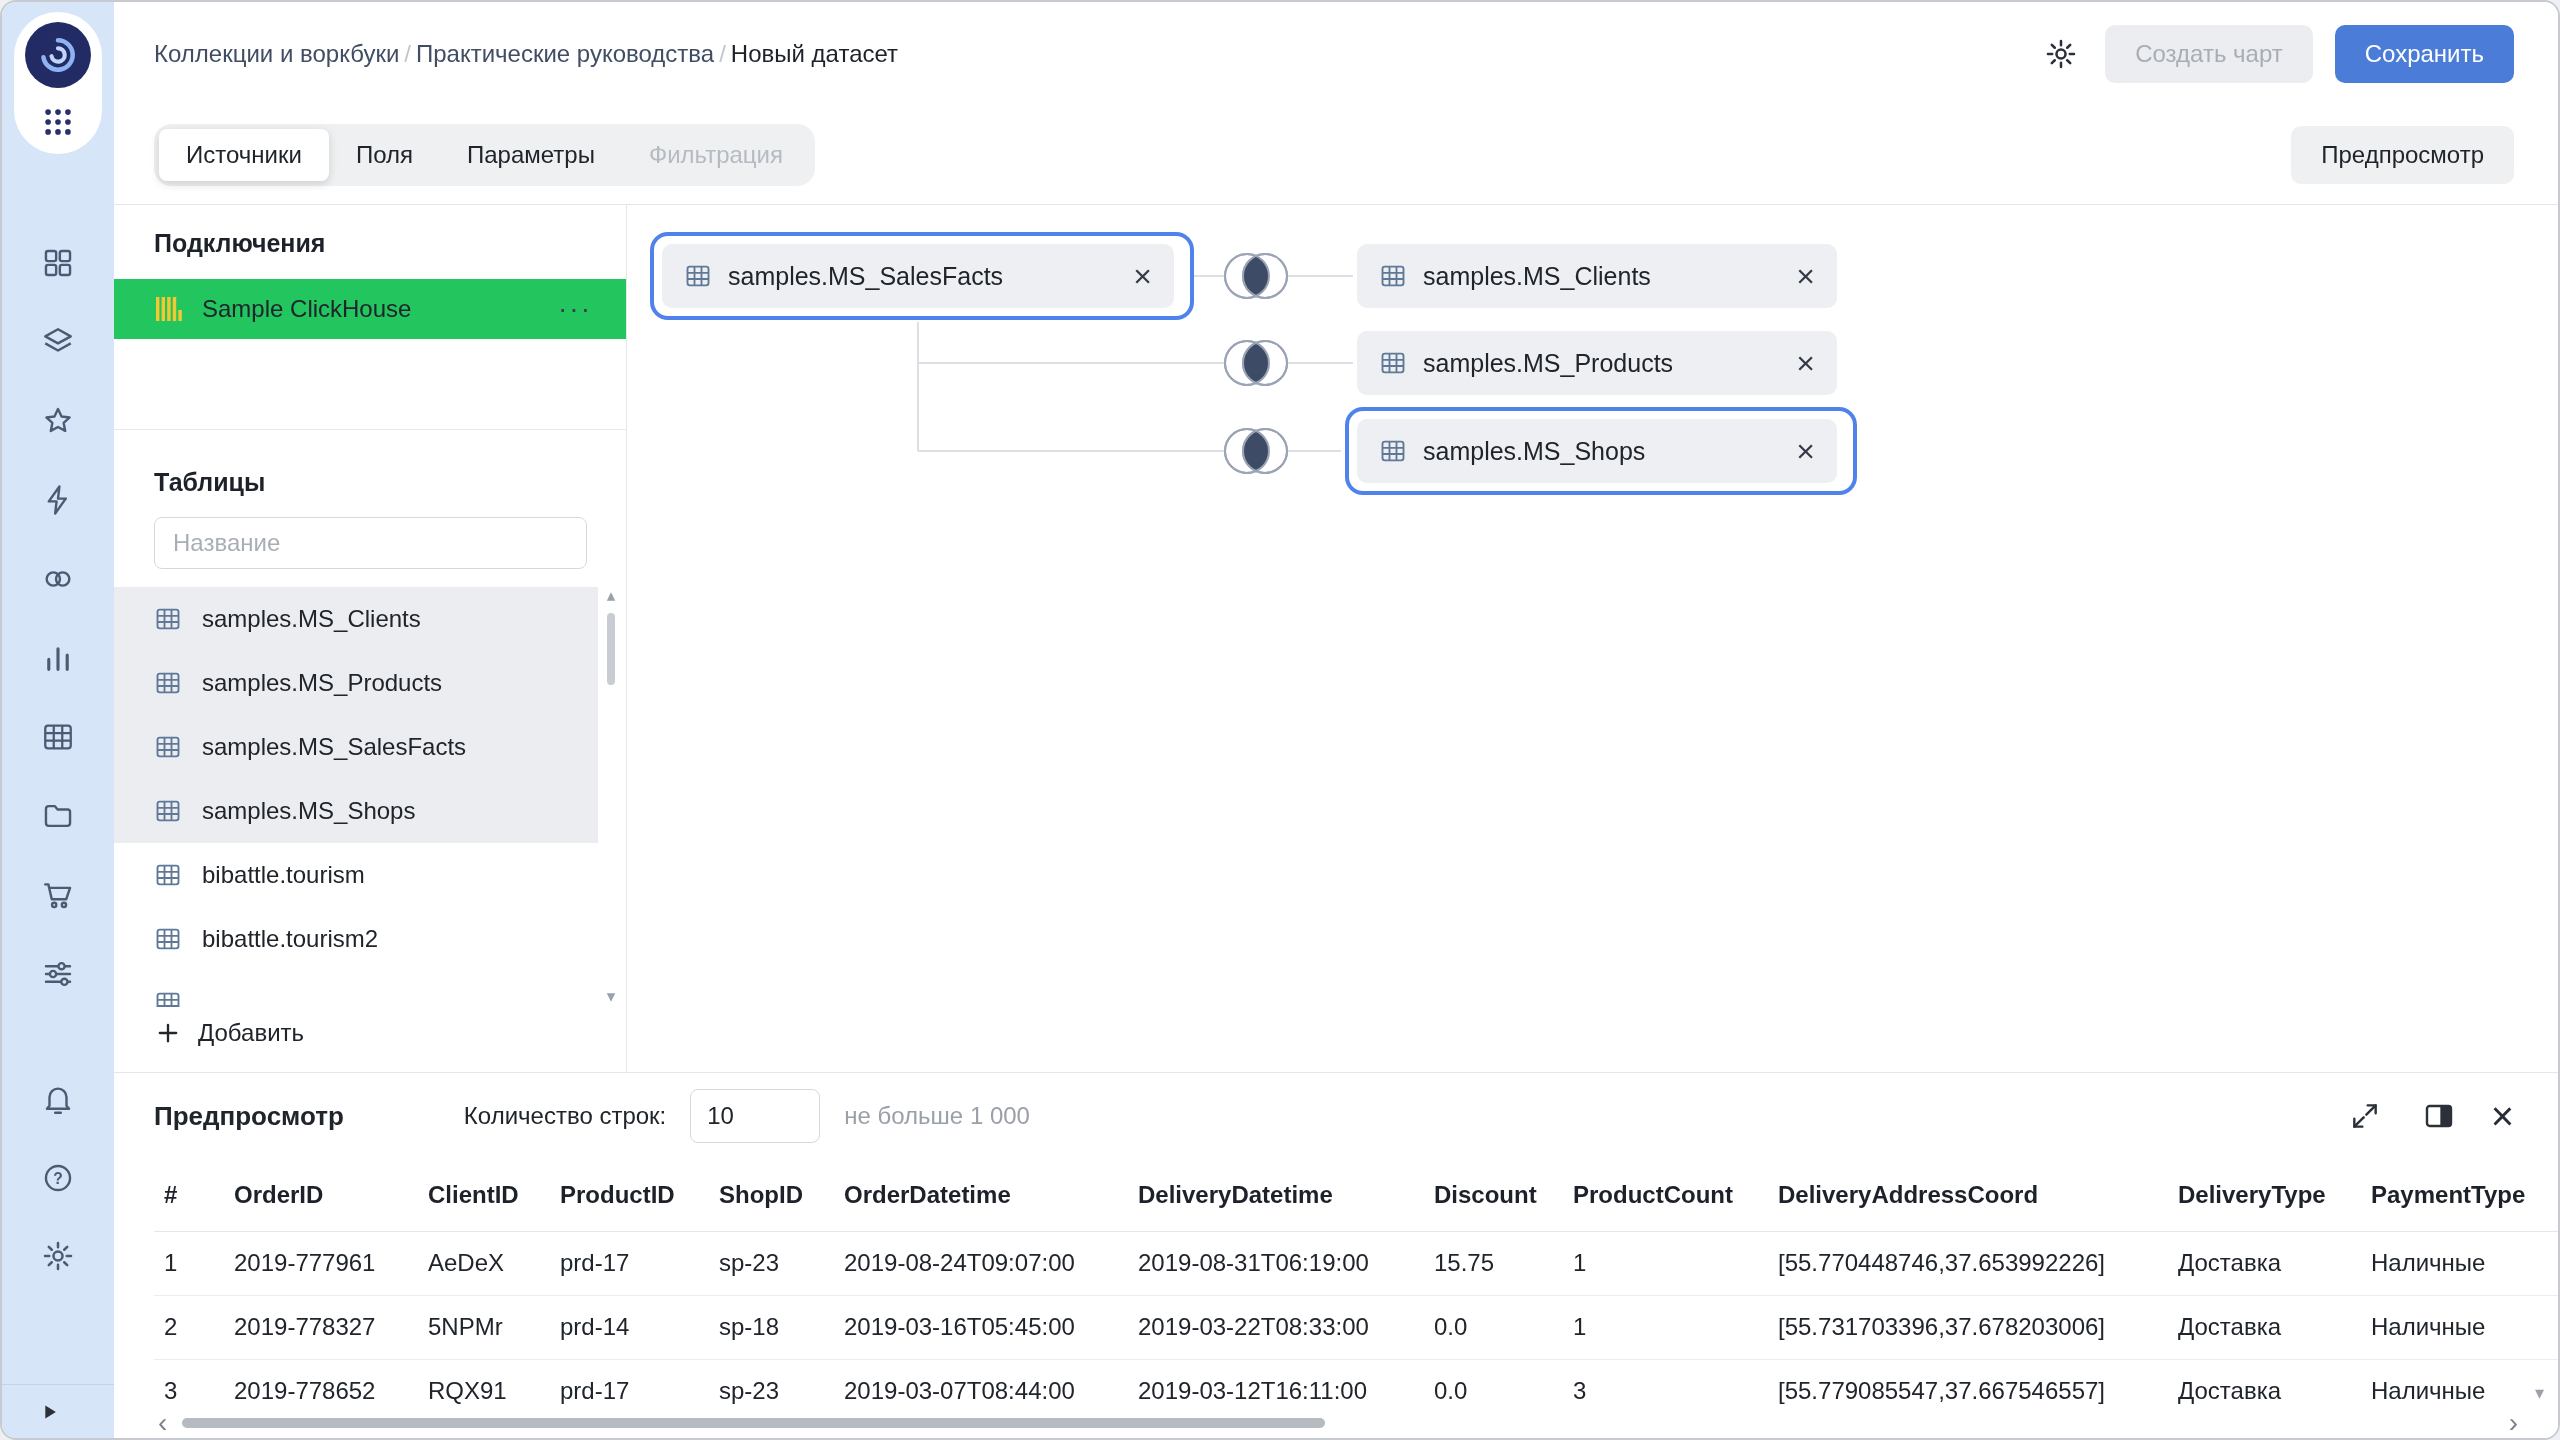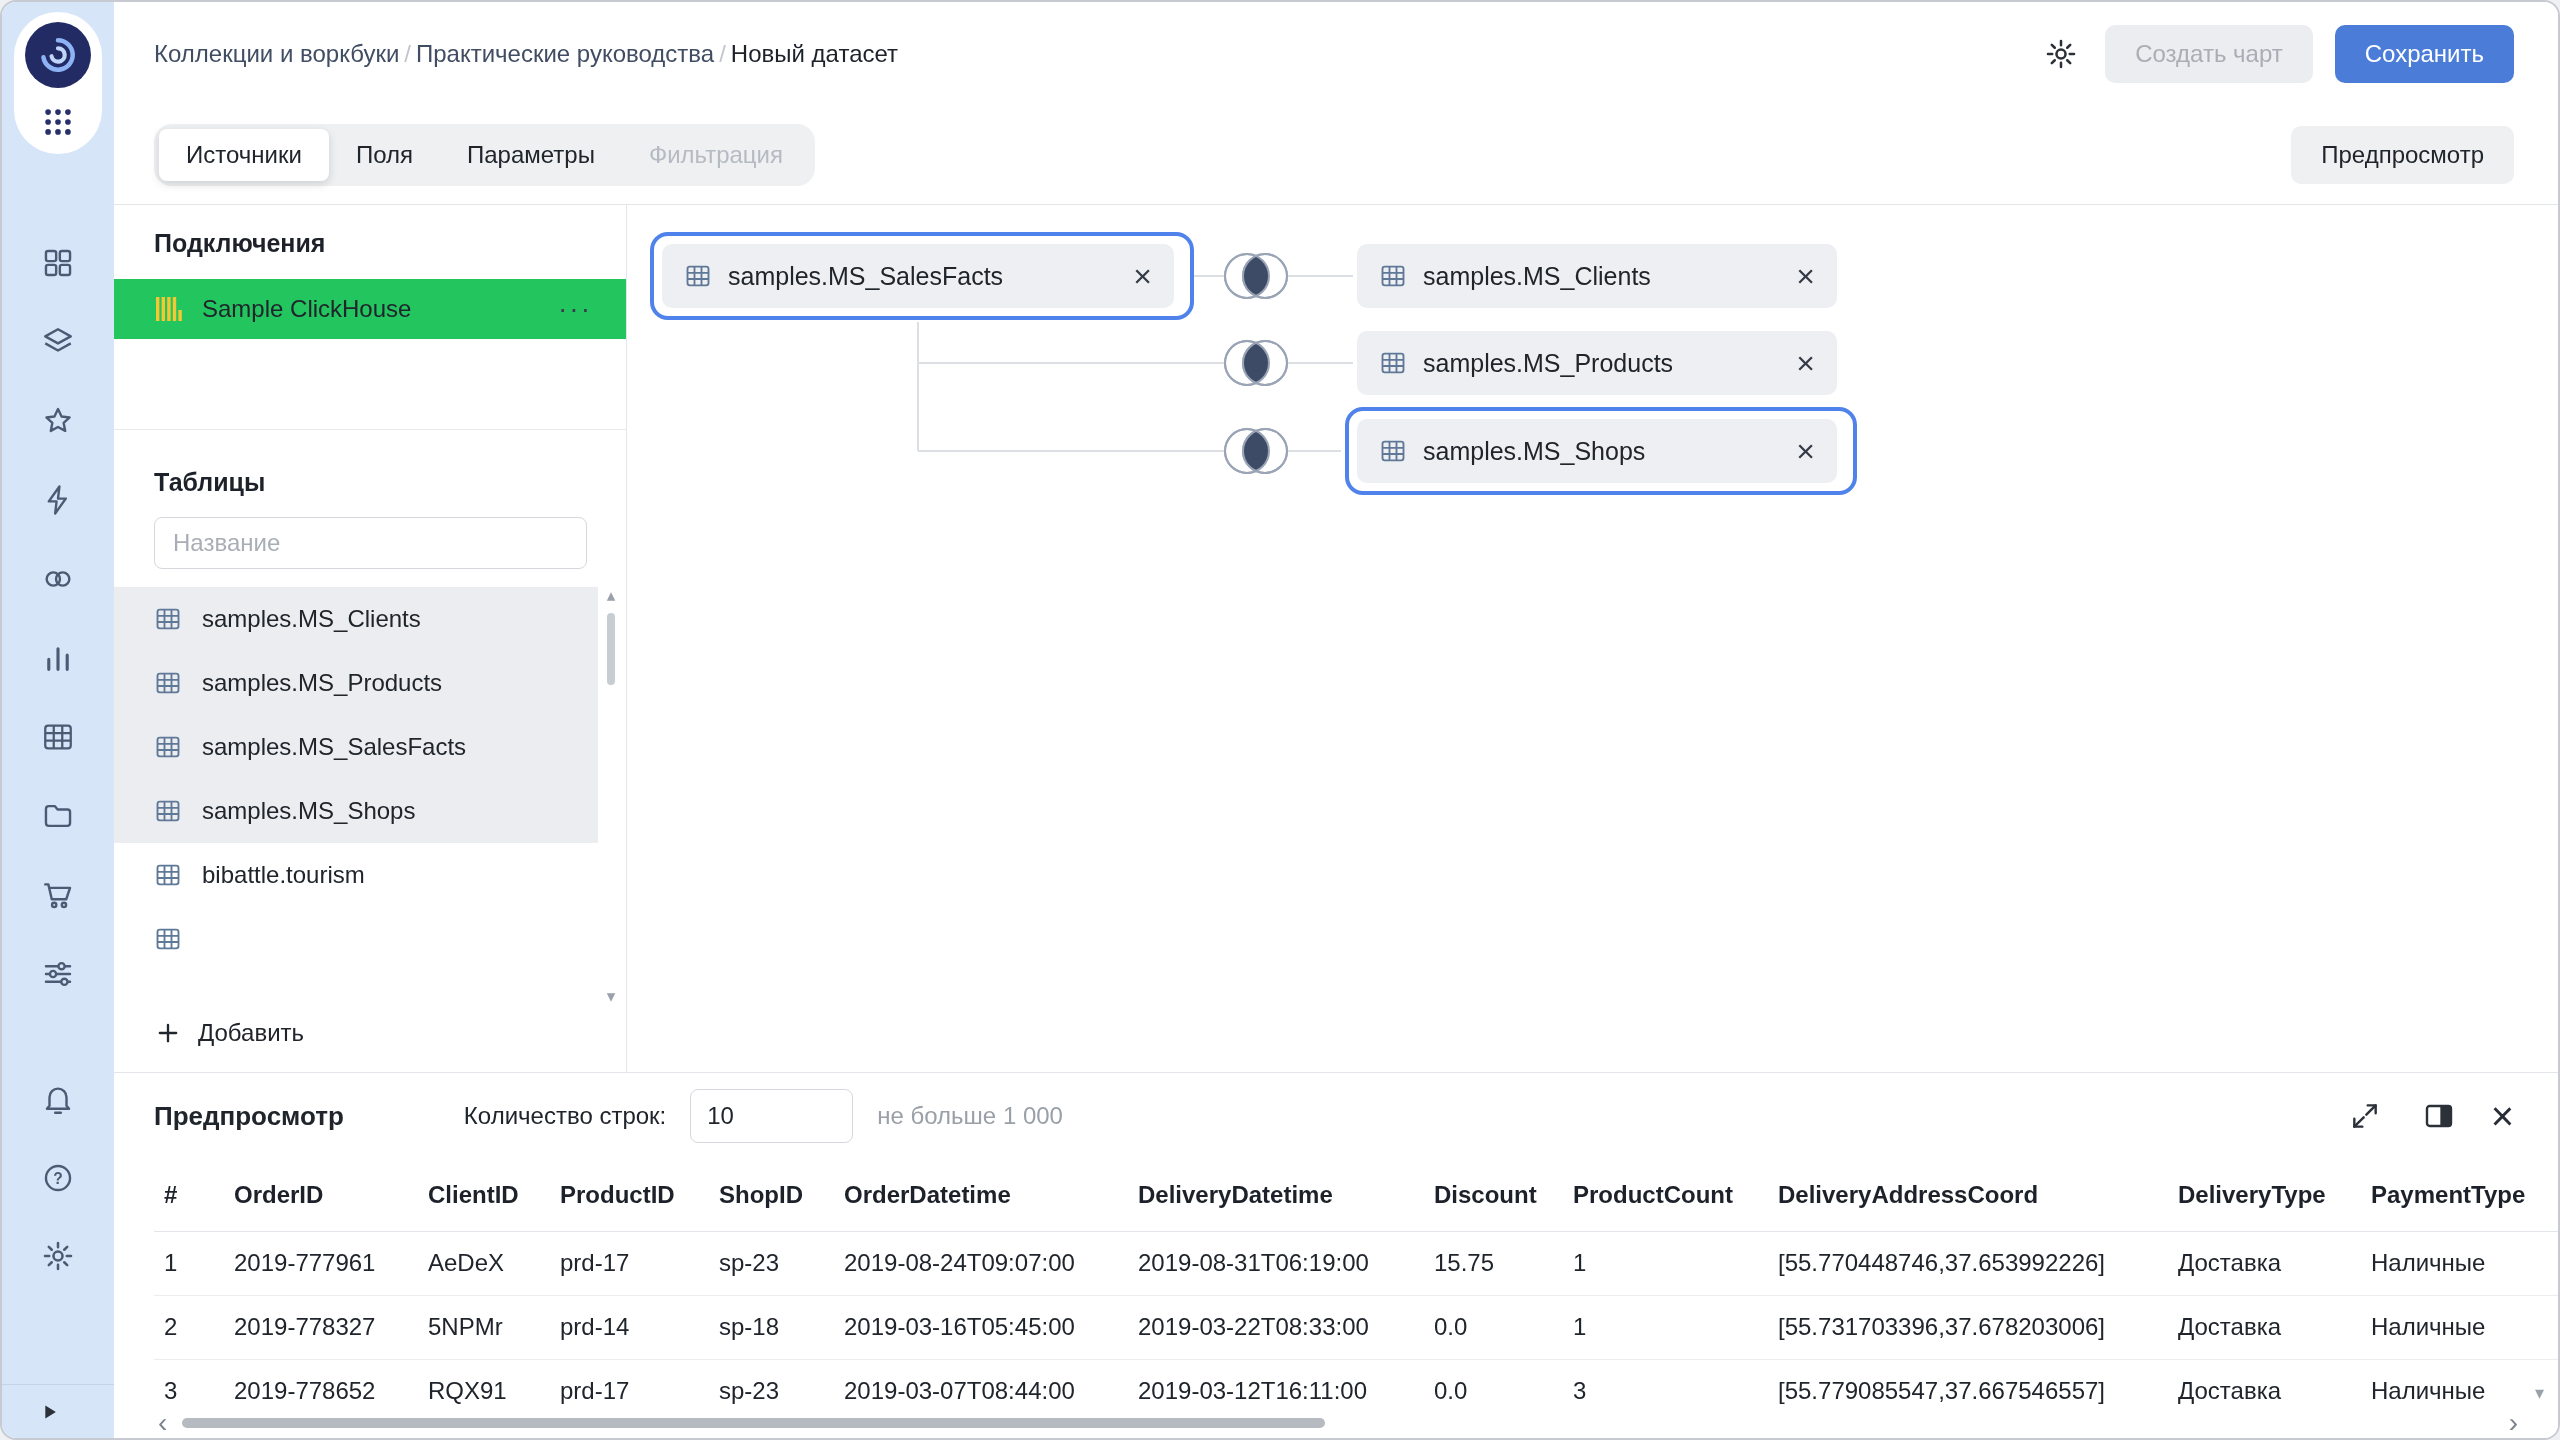--- a/index.html
+++ b/index.html
@@ -73,21 +73,21 @@
   .node-label{font-size:25px;white-space:nowrap;}
   .node-x{margin-left:auto;font-size:32px;color:#343b46;cursor:pointer;line-height:1;}
   .sel-wrap{position:absolute;border:4px solid #4f82ea;border-radius:18px;padding:8px;}
   .sel-wrap .node{position:static;}
 
   
   .preview{position:absolute;left:112px;right:0;bottom:0;height:366px;border-top:1px solid #e3e6ea;background:#fff;overflow:hidden;}
   .pv-header{height:86px;display:flex;align-items:center;padding:0 44px 0 40px;}
   .pv-title{font-size:26px;font-weight:700;}
   .pv-label{margin-left:120px;font-size:24px;}
-  .pv-input{margin-left:24px;width:163px;height:54px;border:1px solid #d5d9de;border-radius:8px;font-size:24px;padding:0 16px;font-family:inherit;outline:none;color:#20252c;}
+  .pv-input{margin-left:24px;width:130px;height:54px;border:1px solid #d5d9de;border-radius:8px;font-size:24px;padding:0 16px;font-family:inherit;outline:none;color:#20252c;}
   .pv-hint{margin-left:24px;font-size:24px;color:#9aa0a8;}
   .pv-icons{margin-left:auto;display:flex;align-items:center;gap:30px;color:#272d36;}
   .pv-icons .icon-btn svg{width:32px;height:32px;}
   .pv-close{font-size:40px;line-height:1;cursor:pointer;}
   table.pv-table{margin-left:40px;border-collapse:collapse;table-layout:fixed;width:2467px;}
   .pv-table th{height:72px;text-align:left;font-size:24px;font-weight:600;color:#1d2129;padding:0 10px;white-space:nowrap;overflow:hidden;border-bottom:1px solid #e3e6ea;}
   .pv-table td{height:64px;font-size:24px;padding:0 10px;white-space:nowrap;overflow:hidden;border-bottom:1px solid #ecedf0;}
   .hscroll{position:absolute;left:0;right:0;bottom:0;height:30px;background:rgba(255,255,255,0.95);}
   .hscroll .arr{position:absolute;top:0;font-size:28px;color:#7b828c;line-height:30px;cursor:pointer;}
   .hscroll .arr.left{left:44px;}
@@ -315,20 +315,29 @@
           <span class="tbl-nm">samples.MS_Shops</span>
         </div>
         <div class="table-item">
           <span class="tbl-ic">
             <svg viewBox="0 0 24 24" fill="none" stroke="currentColor" stroke-width="1.6">
               <rect x="3" y="4" width="18" height="16" rx="2"></rect>
               <path d="M3 9.3h18M3 14.6h18M9 4v16M15 4v16"></path>
             </svg>
           </span>
           <span class="tbl-nm">bibattle.tourism</span>
+        </div>
+        <div class="table-item">
+          <span class="tbl-ic">
+            <svg viewBox="0 0 24 24" fill="none" stroke="currentColor" stroke-width="1.6">
+              <rect x="3" y="4" width="18" height="16" rx="2"></rect>
+              <path d="M3 9.3h18M3 14.6h18M9 4v16M15 4v16"></path>
+            </svg>
+          </span>
+          <span class="tbl-nm">bibattle.tourism2</span>
         </div>
         <div class="table-item">
           <span class="tbl-ic">
             <svg viewBox="0 0 24 24" fill="none" stroke="currentColor" stroke-width="1.6">
               <rect x="3" y="4" width="18" height="16" rx="2"></rect>
               <path d="M3 9.3h18M3 14.6h18M9 4v16M15 4v16"></path>
             </svg>
           </span>
           <span class="tbl-nm"></span>
         </div>

